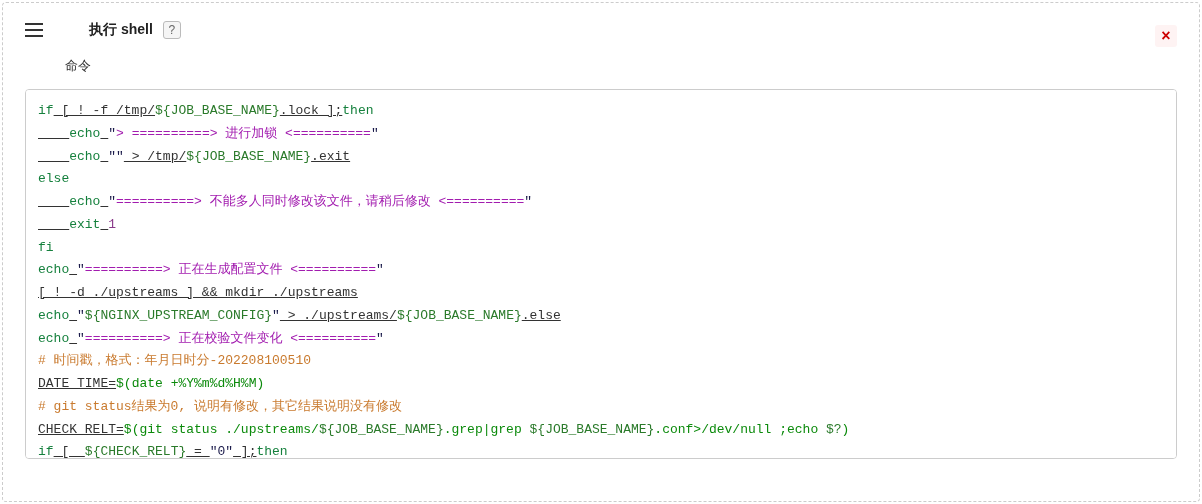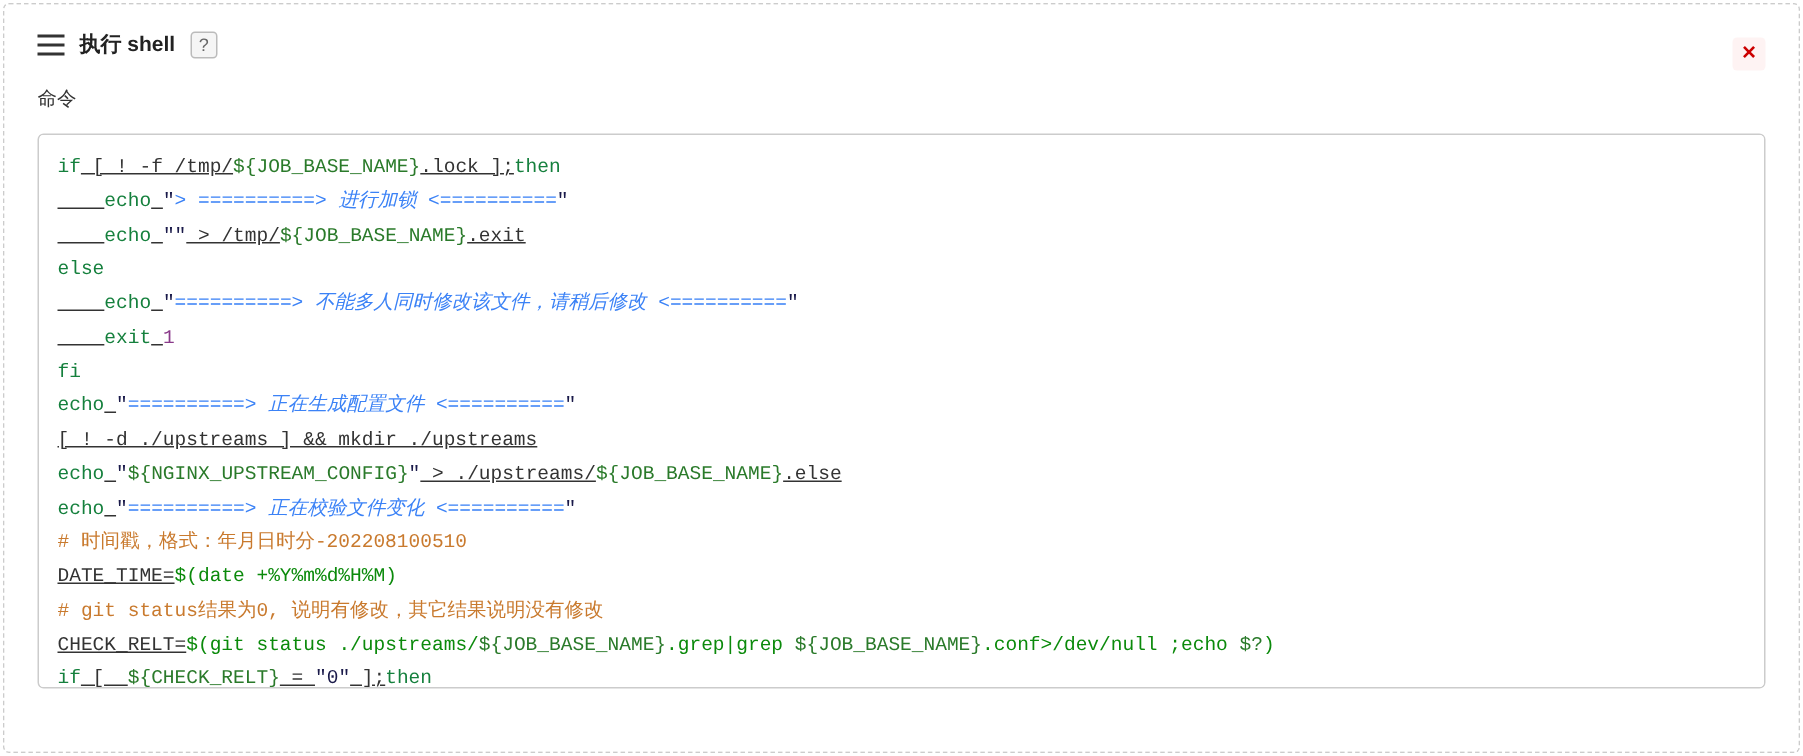--- a/index.html
+++ b/index.html
@@ -49,38 +49,40 @@
 .menu-icon span {
   display: block;
   height: 2px;
   background: #333;
   width: 100%;
 }
 .title {
   font-size: 14px;
   font-weight: 600;
   color: #222;
+  margin-left: 36px;
 }
 .help-icon {
   display: inline-flex;
   align-items: center;
   justify-content: center;
   width: 18px;
   height: 18px;
   border: 1px solid #bbb;
   border-radius: 3px;
   font-size: 12px;
   color: #666;
   background: #f5f5f5;
   cursor: pointer;
 }
 .label-row {
   font-size: 13px;
   color: #333;
   margin-bottom: 14px;
+  margin-left: 40px;
 }
 .link-row {
   font-size: 13px;
   color: #333;
   margin-bottom: 12px;
 }
 .link-row a {
   color: #0b6bcb;
   text-decoration: none;
   font-weight: 600;
@@ -97,21 +99,21 @@
   overflow-y: scroll;
   background: #fff;
   position: relative;
 }
 .code-box pre {
   font-family: inherit;
   white-space: pre;
 }
 .tok-kw { color: #15803d; }
 .tok-str { color: #1a1a4a; }
-.tok-red { color: #3b82f6; font-style: italic; }
+.tok-red { color: #a21caf; }
 .tok-var { color: #2a7a2a; }
 .tok-num { color: #8a3a8a; }
 .tok-cmt { color: #c97a2e; margin-top: 20px; }
 .tok-op { color: #333; text-decoration: underline; }
 .tok-link { color: #0b8a0b; }
 </style>
 </head>
 <body>
 
 <div class="outer">

